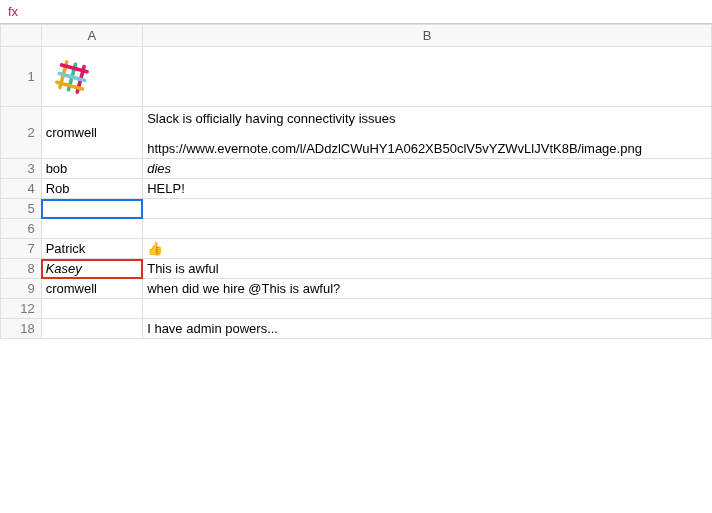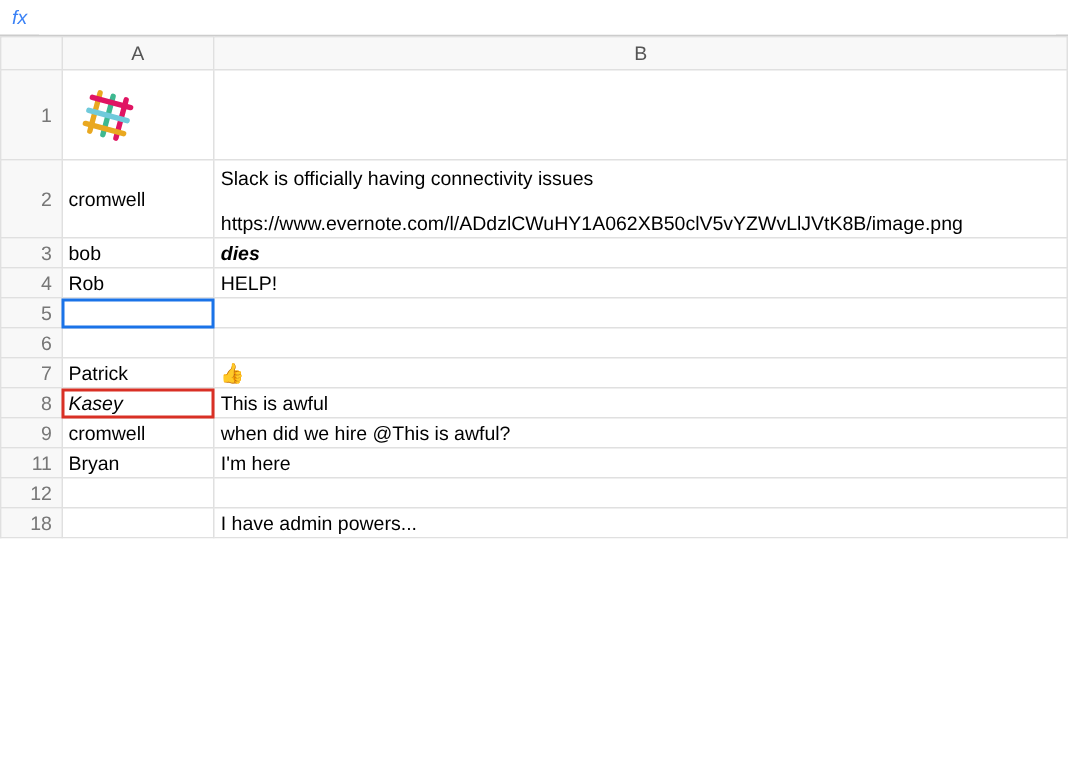--- a/index.html
+++ b/index.html
@@ -5,21 +5,21 @@
 * { box-sizing: border-box; margin: 0; padding: 0; }
 body { font-family: Arial, sans-serif; font-size: 13px; background: #fff; color: #000; }
 
 .formula-bar {
   display: flex;
   align-items: center;
   border-bottom: 1px solid #ccc;
   height: 24px;
   padding: 0 8px;
 }
-.fx-label { font-style: italic; color: #3b82f6; font-size: 13px; margin-right: 8px; }
+.fx-label { color: #be185d; font-size: 13px; margin-right: 8px; }
 .formula-input { flex: 1; border: none; outline: none; height: 100%; font-size: 13px; }
 
 .sheet { display: table; width: 100%; border-collapse: collapse; }
 .row { display: table-row; }
 .cell, .hdr, .rownum {
   display: table-cell;
   border: 1px solid #e0e0e0;
   vertical-align: middle;
   padding: 2px 4px;
   font-size: 13px;
@@ -35,21 +35,21 @@
 .rownum { width: 40px; min-width: 40px; text-align: right; padding-right: 6px; color: #777; }
 .col-a { width: 100px; }
 .col-b { width: 560px; }
 .hdr-row .hdr { height: 22px; }
 .tall { height: 60px; }
 .med { height: 36px; }
 .std { height: 20px; }
 
 .active-cell { outline: 2px solid #1a73e8; outline-offset: -2px; background: #fff; }
 .red-border { outline: 2px solid #d93025; outline-offset: -2px; font-style: italic; }
-.italic { font-style: italic; font-weight: bold; }
+.italic { font-style: italic; }
 
 .slack-logo { display: inline-block; width: 36px; height: 36px; position: relative; margin: 8px; }
 .slack-logo svg { width: 100%; height: 100%; }
 
 .rownum-corner { background: #f8f8f8; }
 </style>
 </head>
 <body>
 
 <div class="formula-bar">
@@ -114,25 +114,20 @@
       <div class="rownum">8</div>
       <div class="cell col-a std red-border">Kasey</div>
       <div class="cell col-b std">This is awful</div>
     </div>
     <div class="row">
       <div class="rownum">9</div>
       <div class="cell col-a std">cromwell</div>
       <div class="cell col-b std">when did we hire @This is awful?</div>
     </div>
     <div class="row">
-      <div class="rownum">11</div>
-      <div class="cell col-a std">Bryan</div>
-      <div class="cell col-b std">I'm here</div>
-    </div>
-    <div class="row">
       <div class="rownum">12</div>
       <div class="cell col-a std"></div>
       <div class="cell col-b std"></div>
     </div>
     <div class="row">
       <div class="rownum">18</div>
       <div class="cell col-a std"></div>
       <div class="cell col-b std">I have admin powers...</div>
     </div>
   </div>

